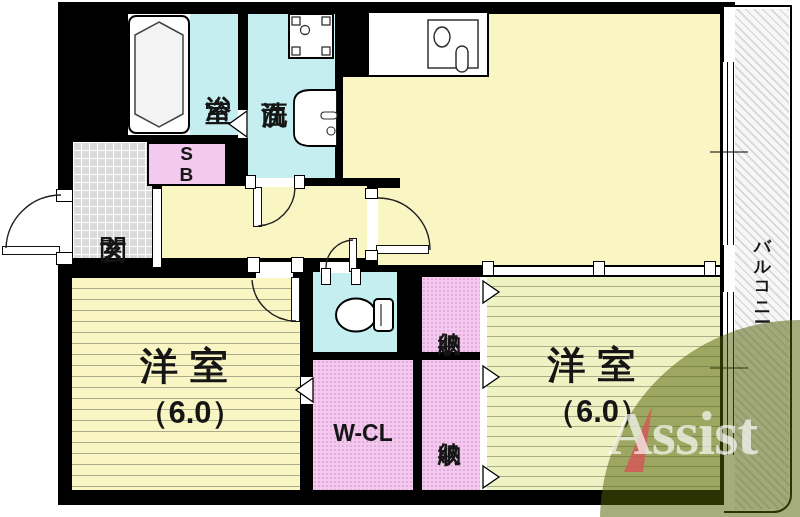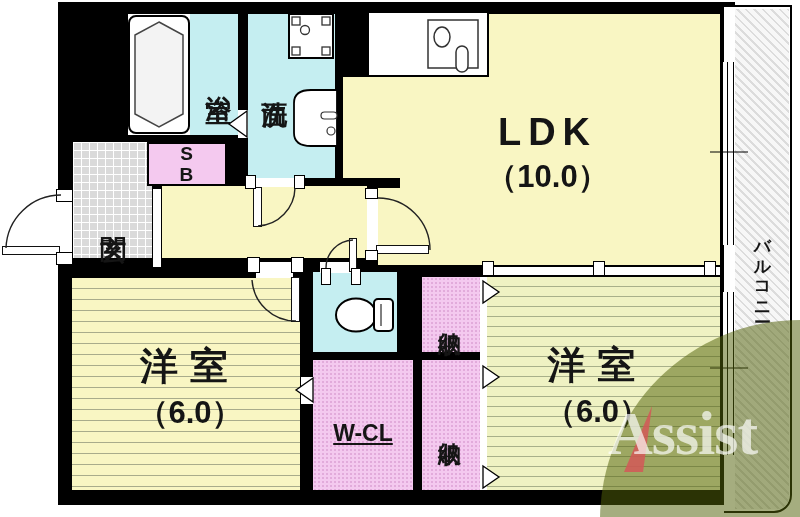--- a/index.html
+++ b/index.html
@@ -148,33 +148,29 @@
     <polygon points="483,466 499,477 483,488" fill="#fff" stroke="#000" stroke-width="1.3"></polygon>
 
     <line x1="710" y1="152" x2="748" y2="152" stroke="#000" stroke-width="1.2"></line>
     <line x1="710" y1="368" x2="748" y2="368" stroke="#000" stroke-width="1.2"></line>
   </svg>
 
   <div class="label vtext" style="left:202px;top:46px;width:32px;height:62px;font-size:26px;">浴室</div>
   <div class="label vtext" style="left:257px;top:50px;width:34px;height:66px;font-size:26px;">洗面</div>
   <div class="label vtext" style="left:96px;top:186px;width:34px;height:62px;font-size:26px;">玄関</div>
   <div class="label vtext" style="left:173px;top:144px;width:26px;height:40px;font-size:19px;letter-spacing:0;">SB</div>
-  <div class="label" style="left:450px;top:103px;width:195px;height:100px;flex-direction:column;">
-    <div style="font-size:38px;letter-spacing:7px;">LDK</div>
-    <div style="font-size:31px;margin-top:8px;">（10.0）</div>
-  </div>
   <div class="label" style="left:95px;top:336px;width:190px;height:104px;flex-direction:column;">
     <div style="font-size:38px;letter-spacing:12px;">洋室</div>
     <div style="font-size:31px;margin-top:10px;">（6.0）</div>
   </div>
   <div class="label" style="left:500px;top:335px;width:195px;height:104px;flex-direction:column;">
     <div style="font-size:38px;letter-spacing:12px;">洋室</div>
     <div style="font-size:31px;margin-top:10px;">（6.0）</div>
   </div>
-  <div class="label" style="left:313px;top:418px;width:100px;height:30px;font-size:23px;text-decoration:underline;">W-CL</div>
+  <div class="label" style="left:313px;top:418px;width:100px;height:30px;font-size:23px;">W-CL</div>
   <div class="label vtext" style="left:435px;top:285px;width:30px;height:60px;font-size:23px;letter-spacing:1px;">収納</div>
   <div class="label vtext" style="left:435px;top:395px;width:30px;height:60px;font-size:23px;letter-spacing:1px;">収納</div>
   <div class="label vtext" style="left:749px;top:196px;width:26px;height:150px;font-size:17px;letter-spacing:2px;z-index:5;">バルコニー</div>
 
   <div class="tint" style="left:600px;top:320px;width:400px;height:400px;"></div>
   <svg class="wm-accent" width="40" height="75" viewBox="0 0 40 75" style="left:618px;top:402px;">
     <polygon points="34,4 6,70 25,70" fill="rgba(212,88,88,0.85)"></polygon>
   </svg>
   <div class="wm-text" style="left:608px;top:398px;font-family:Liberation Serif, serif;">Assist</div>
 

